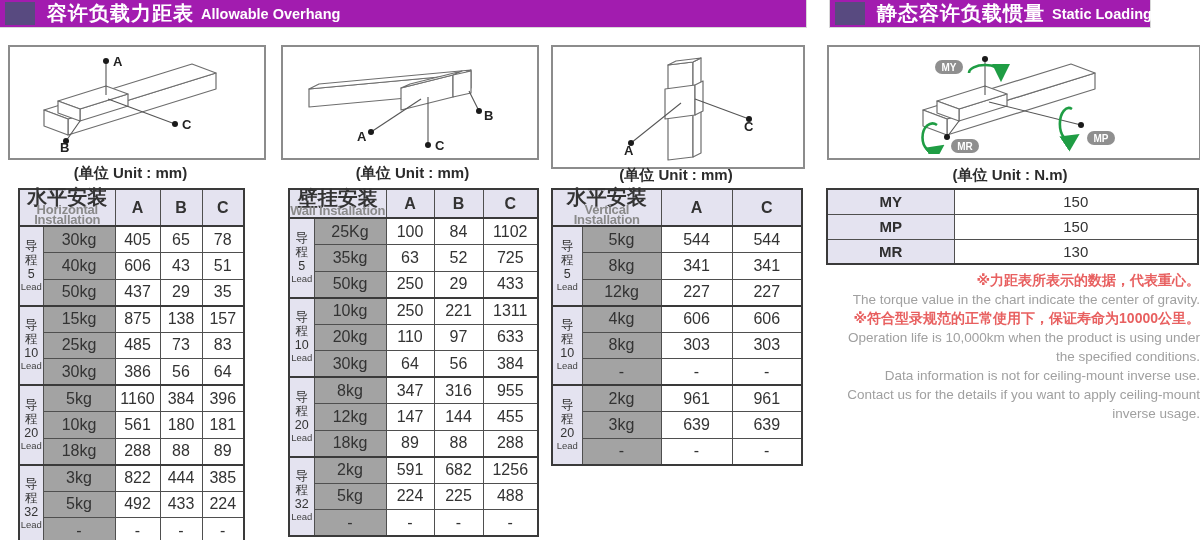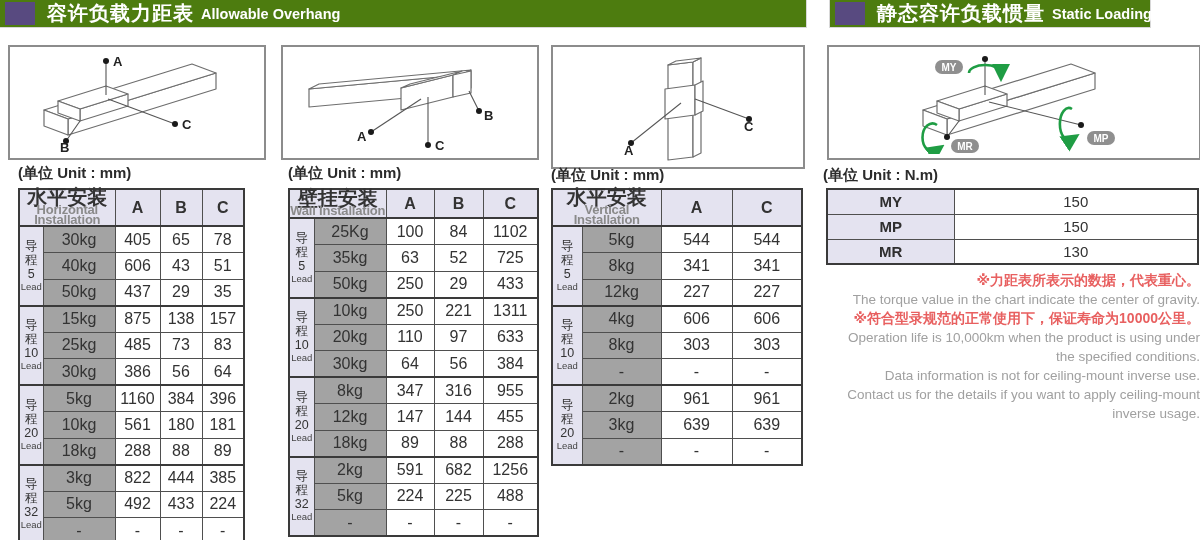--- a/index.html
+++ b/index.html
@@ -3,33 +3,33 @@
 <meta charset="utf-8">
 <style>
   html,body{margin:0;padding:0;}
   body{
     width:1200px;height:540px;position:relative;background:#fff;
     font-family:"Liberation Sans","DejaVu Sans",sans-serif;color:#333;
     overflow:hidden;
   }
   
   .hdr-bar{
-    position:absolute;height:27px;background:#4d7c0f;
+    position:absolute;height:27px;background:#a21caf;
     display:flex;align-items:center;box-shadow:0 0 0 1px #d8d8d8;
   }
   .hdr-accent{width:30px;height:23px;background:#584a80;margin-left:5px;flex:0 0 auto;}
   .hdr-zh{color:#fff;font-weight:bold;font-size:20px;margin-left:12px;letter-spacing:1px;white-space:nowrap;}
   .hdr-en{color:#fff;font-weight:bold;font-size:14.5px;margin-left:7px;white-space:nowrap;}
   
   .diag{position:absolute;background:#fff;border:2px solid #8c8c8c;}
   .diag svg{display:block;}
   .dlabel{font-weight:bold;font-size:13px;fill:#222;}
   .badge-text{font-weight:bold;font-size:10px;fill:#fff;}
   
-  .unit{position:absolute;font-size:15px;font-weight:bold;color:#2b2b2b;text-align:left;white-space:nowrap;}
+  .unit{position:absolute;font-size:15px;font-weight:bold;color:#2b2b2b;text-align:center;white-space:nowrap;}
   
   .spec-table{border-collapse:collapse;table-layout:fixed;border:2px solid #3a3a3a;background:#fff;}
   .spec-table th,.spec-table td{
     border:1px solid #4f4f4f;text-align:center;vertical-align:middle;padding:0;
     font-size:16px;color:#333;
   }
   .spec-table tr{height:26.5px;}
   .spec-table tr.head-row{height:29px;}
   .spec-table tr.head-row th{border-bottom:2px solid #3a3a3a;background:#e4e3f0;}
   .spec-table tr.group-start td{border-top:2px solid #3a3a3a;}

